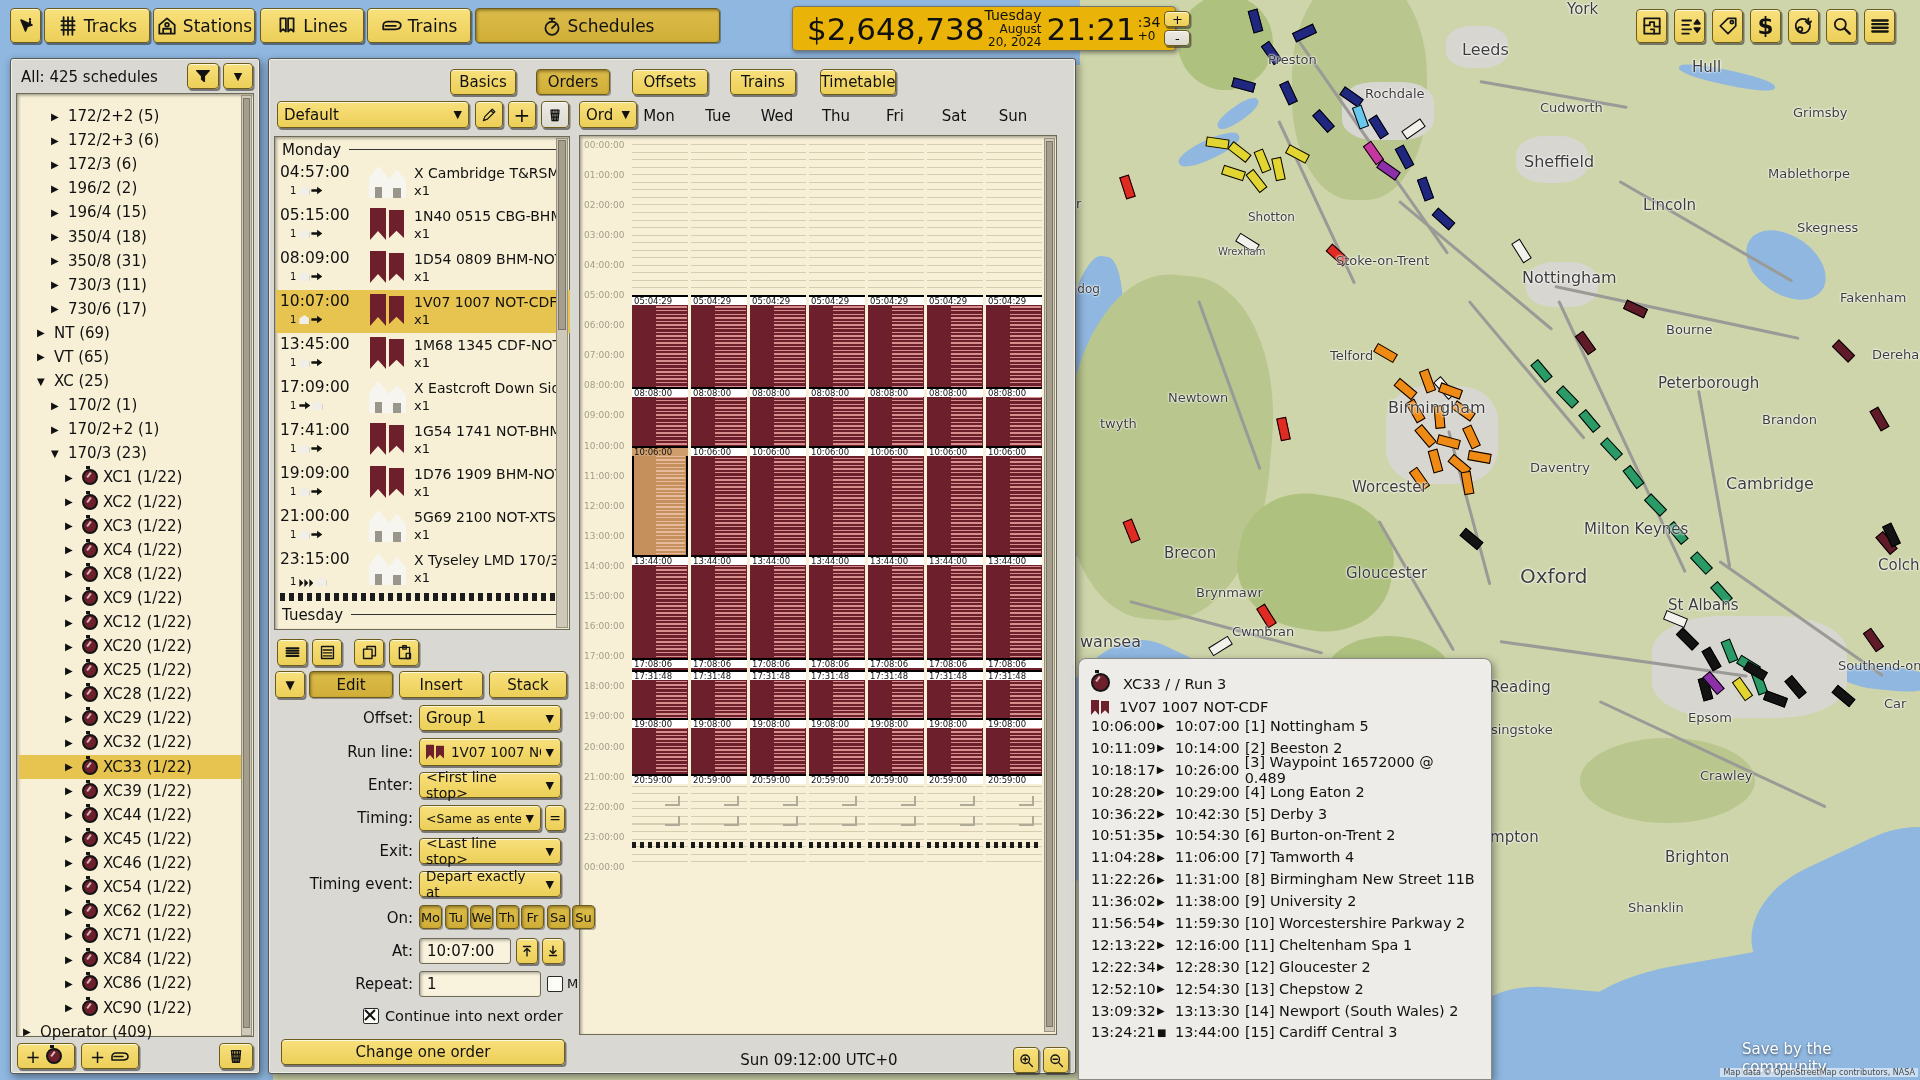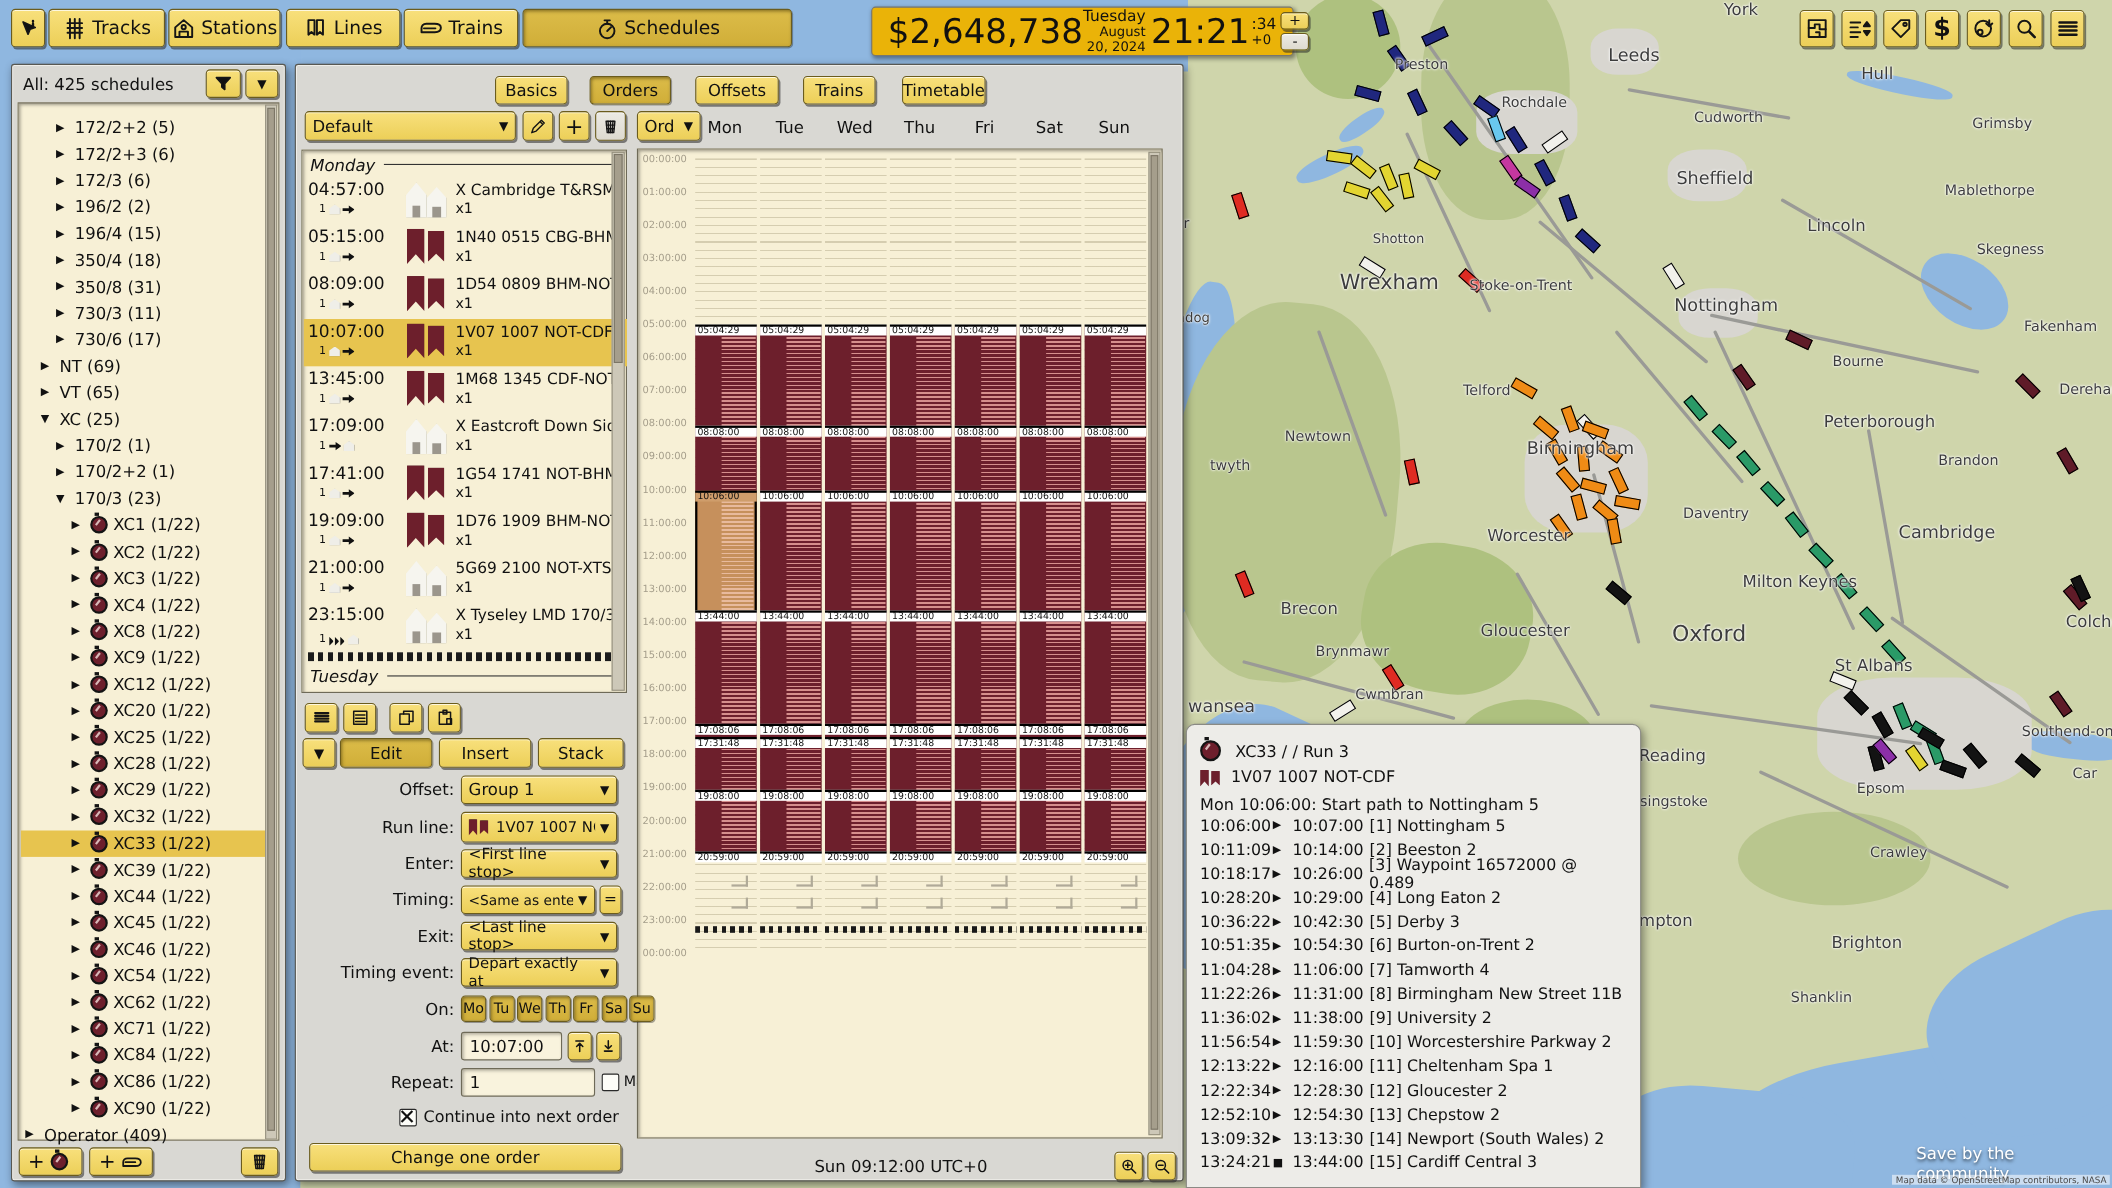--- a/index.html
+++ b/index.html
@@ -22,21 +22,21 @@
   
   #tree{position:absolute;left:6px;top:36px;width:226px;height:940px;overflow:hidden;padding-top:8px;}
   .trow{height:24.1px;display:flex;align-items:center;font-size:15px;white-space:nowrap;}
   .trow .arr{width:13px;font-size:10px;margin-right:4px;}
   .trow.sel{background:#e7c44f;}
   .sw{display:inline-block;width:12px;height:12px;border-radius:50%;background:#6d1f2c;border:2px solid #141414;position:relative;margin-right:5px;flex:none;}
   .sw::before{content:"";position:absolute;top:-5px;left:2px;width:4px;height:3px;background:#141414;}
   .sw::after{content:"";position:absolute;top:1px;left:4px;width:2px;height:6px;background:#d9b9b9;transform:rotate(38deg);}
   
   #orderlist{position:absolute;left:6px;top:78px;width:294px;height:492px;overflow:hidden;}
-  .olday{height:23px;display:flex;align-items:center;padding:0 6px;font-size:15px;font-style:italic;}
+  .olday{height:23px;display:flex;align-items:center;padding:0 6px;font-size:15px;}
   .olday .ln{flex:1;border-top:1.5px solid #333;margin-left:8px;}
   .olrow{position:relative;height:43px;}
   .olrow.sel{background:#e7c44f;}
   .olrow .tm{position:absolute;left:4px;top:2px;font-size:15.5px;}
   .olrow .flow{position:absolute;left:14px;top:24px;display:flex;align-items:center;gap:2px;}
   .olrow .bdg{font-size:10px;margin-right:1px;}
   .olrow .lbl{position:absolute;left:138px;top:4px;width:152px;font-size:14px;white-space:nowrap;overflow:hidden;}
   .olrow .mult{position:absolute;left:138px;top:22px;font-size:13px;}
   .olsep{height:8px;margin:2px 4px;background:repeating-linear-gradient(90deg,#1c1c1c 0 5px,transparent 5px 9px);}
   .lineicon{position:absolute;left:92px;top:4px;width:40px;height:34px;}
@@ -226,21 +226,21 @@
         <div class="mlabel" style="left: 1692px; top: 58px; font-size: 15px;">Hull</div>
         <div class="mlabel" style="left: 1793px; top: 105px; font-size: 13px;">Grimsby</div>
         <div class="mlabel" style="left: 1540px; top: 100px; font-size: 13px;">Cudworth</div>
         <div class="mlabel" style="left: 1524px; top: 152px; font-size: 16px;">Sheffield</div>
         <div class="mlabel" style="left: 1365px; top: 86px; font-size: 13px;">Rochdale</div>
         <div class="mlabel" style="left: 1268px; top: 52px; font-size: 13px;">Preston</div>
         <div class="mlabel" style="left: 1768px; top: 166px; font-size: 13px;">Mablethorpe</div>
         <div class="mlabel" style="left: 1643px; top: 196px; font-size: 15px;">Lincoln</div>
         <div class="mlabel" style="left: 1797px; top: 220px; font-size: 13px;">Skegness</div>
         <div class="mlabel" style="left: 1248px; top: 210px; font-size: 12px;">Shotton</div>
-        <div class="mlabel" style="left: 1218px; top: 246px; font-size: 19px;">Wrexham</div>
+        <div class="mlabel" style="left: 1218px; top: 246px; font-size: 10px;">Wrexham</div>
         <div class="mlabel" style="left: 1336px; top: 253px; font-size: 13px;">Stoke-on-Trent</div>
         <div class="mlabel" style="left: 1522px; top: 268px; font-size: 16px;">Nottingham</div>
         <div class="mlabel" style="left: 1666px; top: 322px; font-size: 13px;">Bourne</div>
         <div class="mlabel" style="left: 1840px; top: 290px; font-size: 13px;">Fakenham</div>
         <div class="mlabel" style="left: 1658px; top: 374px; font-size: 15px;">Peterborough</div>
         <div class="mlabel" style="left: 1872px; top: 347px; font-size: 13px;">Dereham</div>
         <div class="mlabel" style="left: 1762px; top: 412px; font-size: 13px;">Brandon</div>
         <div class="mlabel" style="left: 1168px; top: 390px; font-size: 13px;">Newtown</div>
         <div class="mlabel" style="left: 1330px; top: 348px; font-size: 13px;">Telford</div>
         <div class="mlabel" style="left: 1388px; top: 398px; font-size: 16px;">Birmingham</div>
@@ -1069,23 +1069,20 @@
       <span class="sw" style="width:15px;height:15px;"></span>
       <span>XC33 /  / Run 3</span>
     </div>
     <div class="inforow">
       <span class="minirib">
           <i></i>
           <i></i>
         </span>
       <span>1V07 1007 NOT-CDF</span>
     </div>
-    <div class="inforow" style="height:25px;">
-      <span>Mon 10:06:00: Start path to Nottingham 5</span>
-    </div>
     <div id="stops">
         <div class="stoprow">
           <span class="t1">10:06:00</span>
           <span class="mk">▶</span>
           <span class="t2">10:07:00</span>
           <span>[1] Nottingham 5</span>
         </div>
         <div class="stoprow">
           <span class="t1">10:11:09</span>
           <span class="mk">▶</span>

